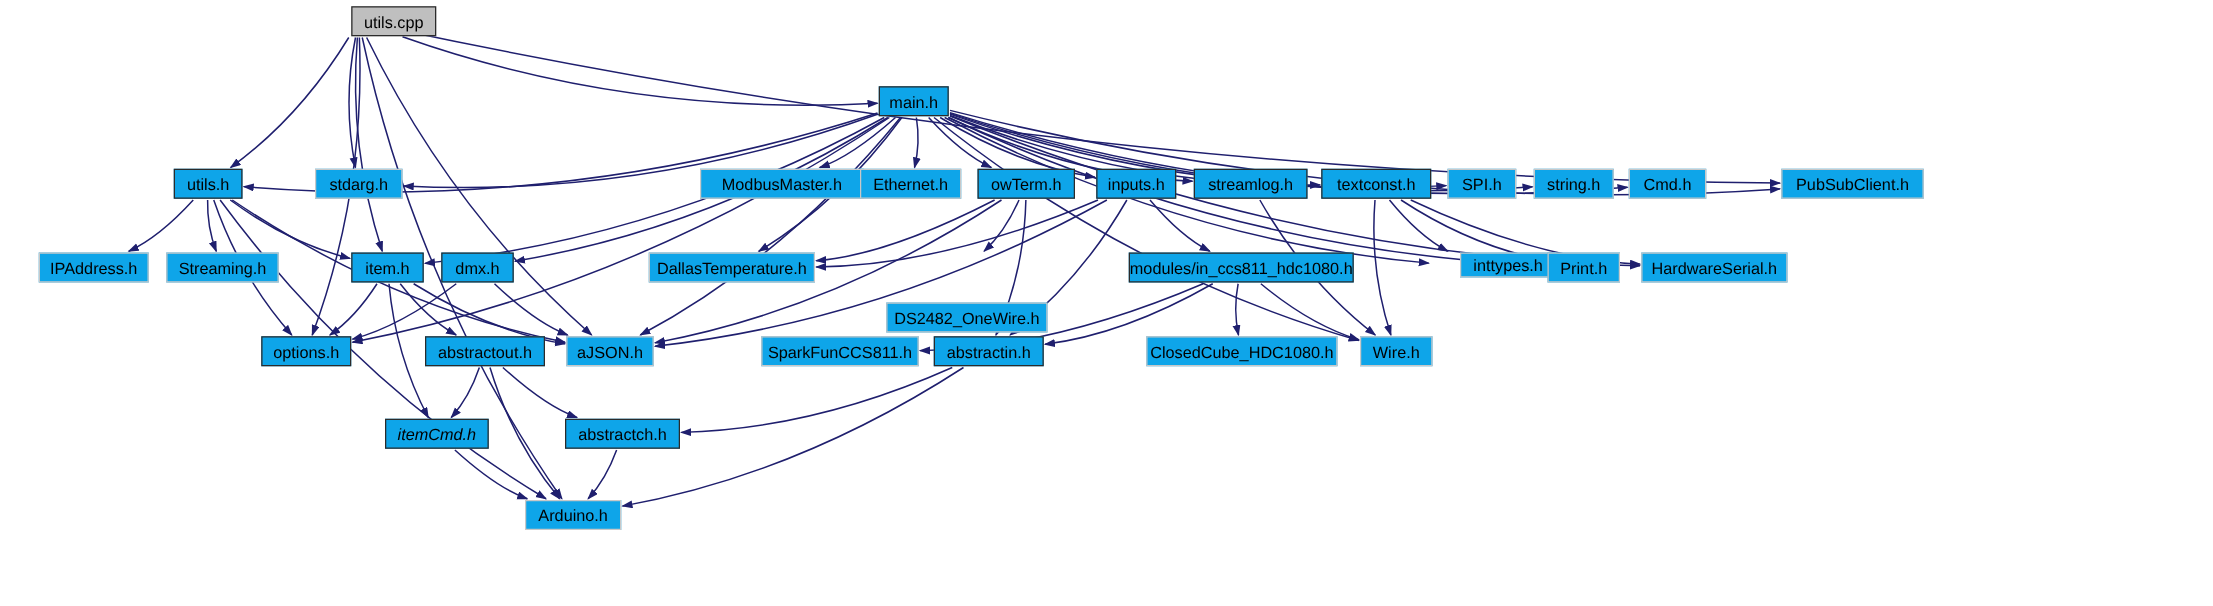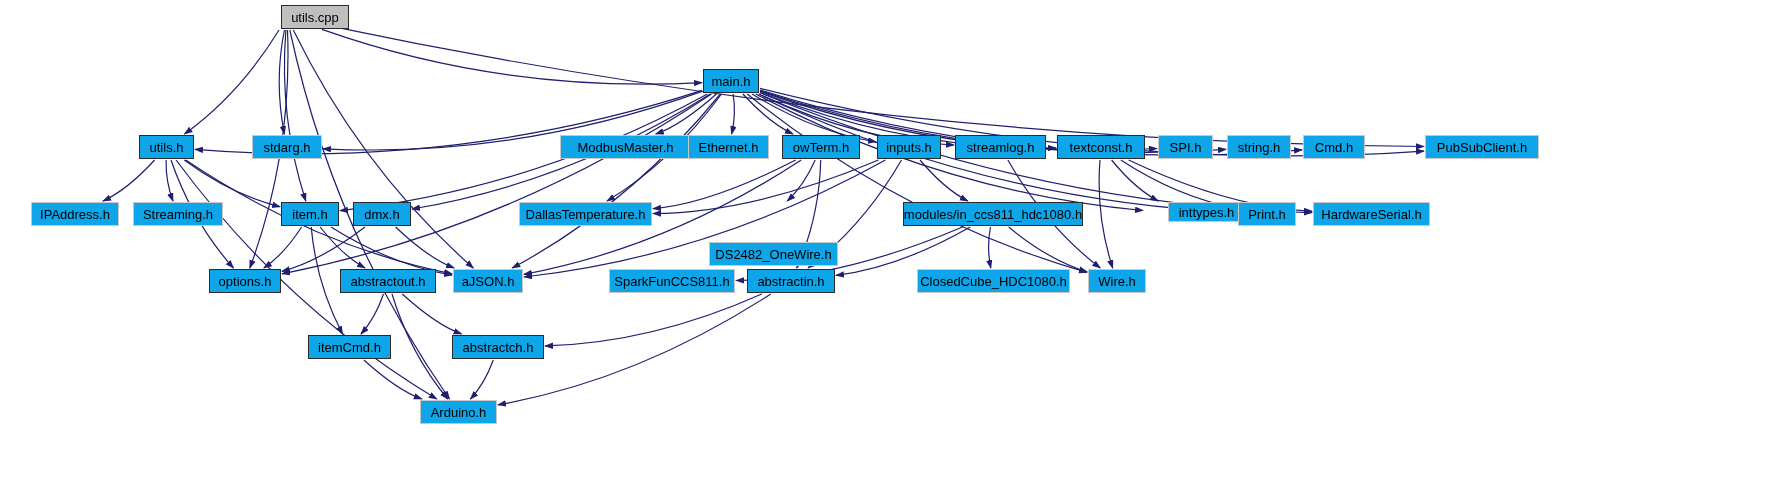--- a/index.html
+++ b/index.html
@@ -115,17 +115,17 @@
       <div class="node " style="left: 1168px; top: 202px; width: 77px; height: 20px;">inttypes.h</div>
       <div class="node " style="left: 1238px; top: 202px; width: 58px; height: 24px;">Print.h</div>
       <div class="node " style="left: 1313px; top: 202px; width: 117px; height: 24px;">HardwareSerial.h</div>
       <div class="node bold" style="left: 209px; top: 269px; width: 72px; height: 24px;">options.h</div>
       <div class="node bold" style="left: 340px; top: 269px; width: 96px; height: 24px; text-align: center;">abstractout.h</div>
       <div class="node " style="left: 453px; top: 269px; width: 70px; height: 24px;">aJSON.h</div>
       <div class="node " style="left: 609px; top: 269px; width: 126px; height: 24px;">SparkFunCCS811.h</div>
       <div class="node bold" style="left: 747px; top: 269px; width: 88px; height: 24px;">abstractin.h</div>
       <div class="node " style="left: 917px; top: 269px; width: 153px; height: 24px;">ClosedCube_HDC1080.h</div>
       <div class="node " style="left: 1088px; top: 269px; width: 58px; height: 24px;">Wire.h</div>
-      <div class="node bold" style="left: 308px; top: 335px; width: 83px; height: 24px;">itemCmd.h</div>
+      <div class="node bold" style="left: 308px; top: 335px; width: 83px; height: 24px; font-style: italic;">itemCmd.h</div>
       <div class="node bold" style="left: 452px; top: 335px; width: 92px; height: 24px;">abstractch.h</div>
       <div class="node " style="left: 420px; top: 400px; width: 77px; height: 24px;">Arduino.h</div>
     </div>
 </div>
 
 </body></html>

